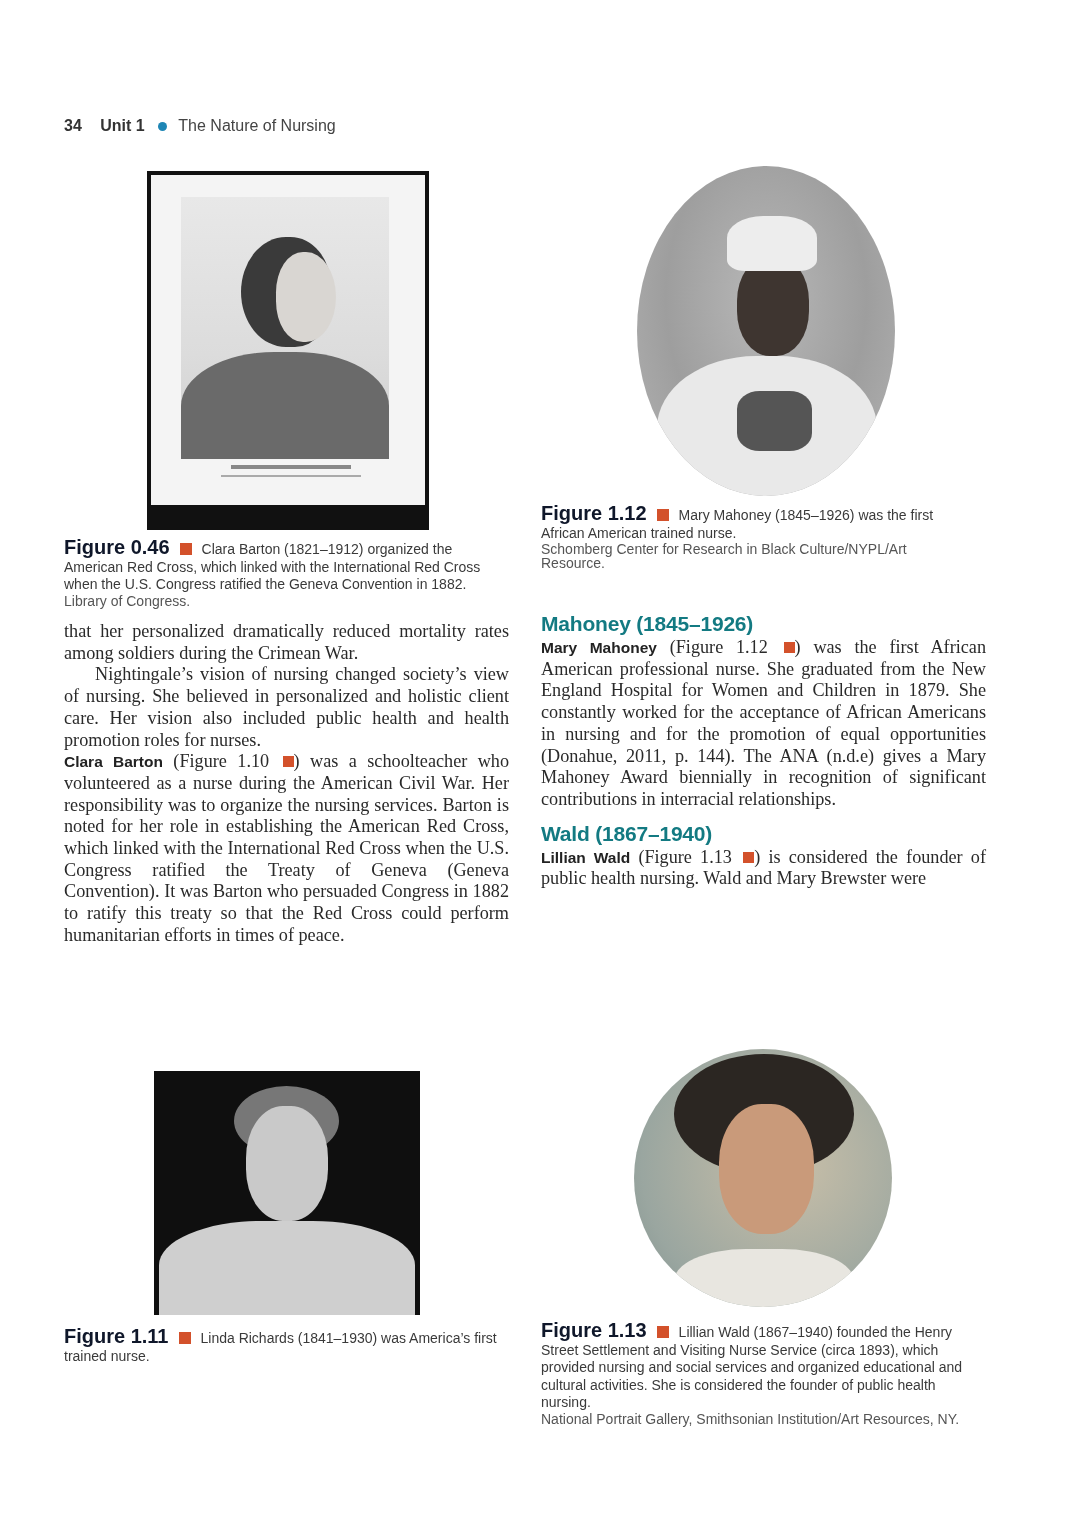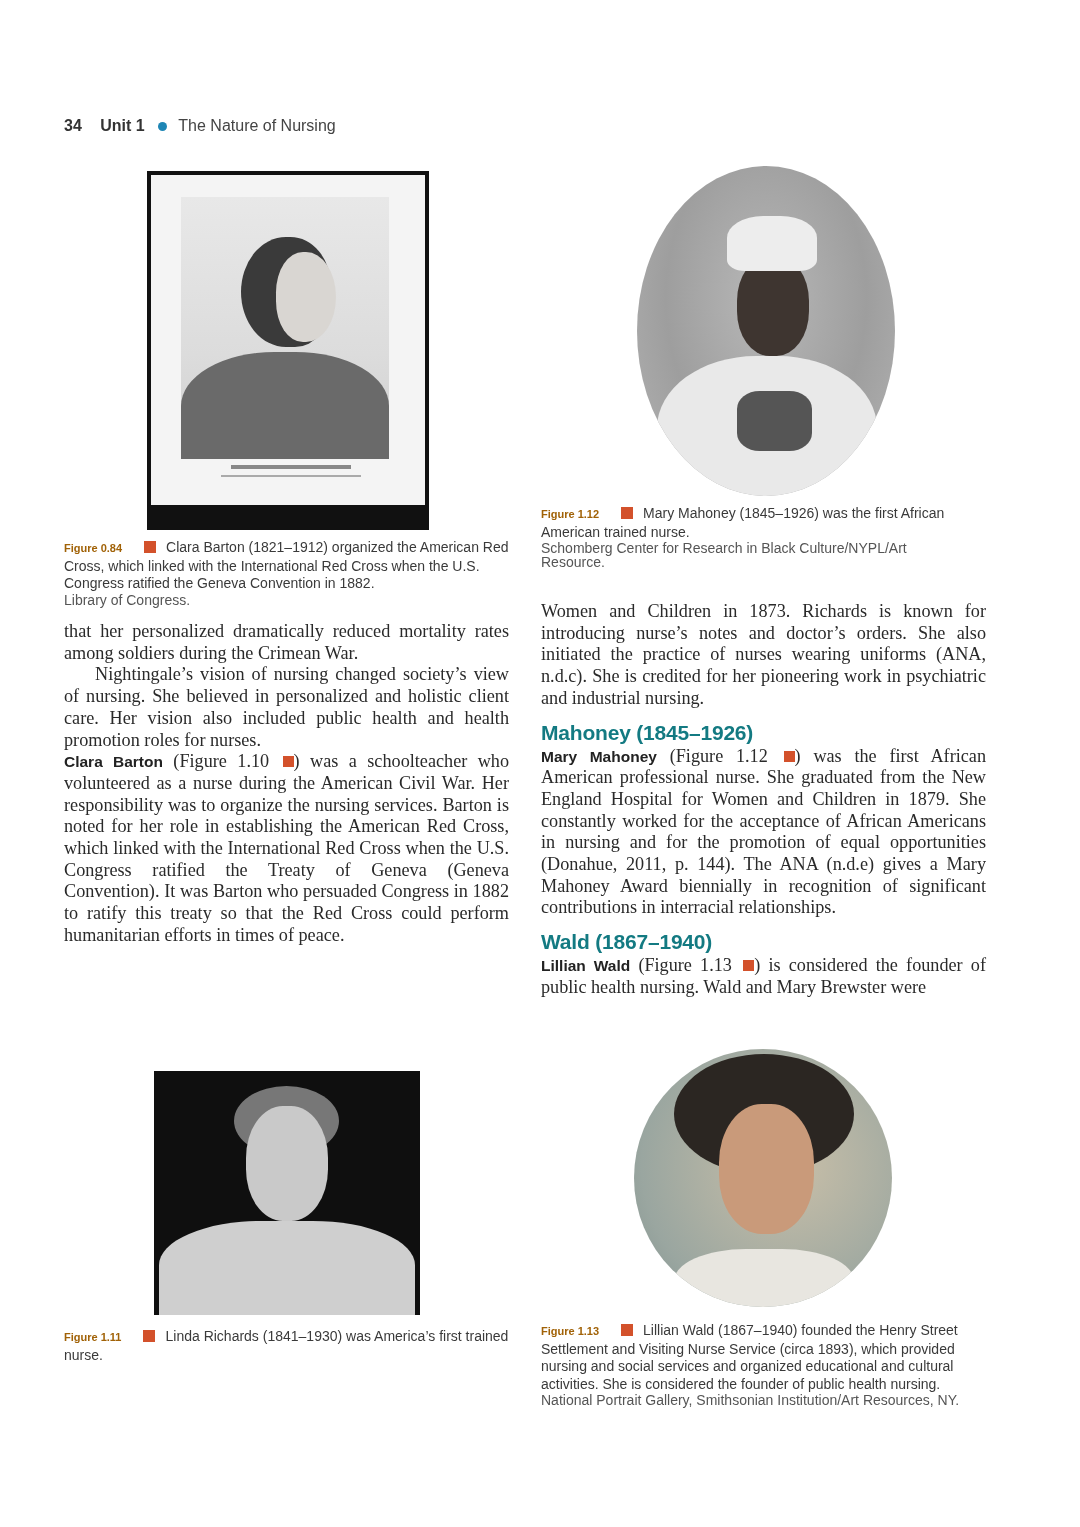--- a/index.html
+++ b/index.html
@@ -34,21 +34,21 @@
   .fig-richards .face { position:absolute; left:92px; top:35px; width:82px; height:115px; border-radius:45%; background:#c9c9c9; }
   .fig-richards .dress { position:absolute; left:5px; top:150px; width:256px; height:110px; border-radius:40% 40% 0 0; background:#cfcfcf; }
 
   .fig-wald { left:634px; top:1049px; width:258px; height:258px; border-radius:50%; background:radial-gradient(circle at 60% 45%, #c9bfa8 0%, #9aa6a0 70%, #7e8f8c 100%); overflow:hidden; }
   .fig-wald .hairw { position:absolute; left:40px; top:5px; width:180px; height:120px; border-radius:50%; background:#2b2622; }
   .fig-wald .face { position:absolute; left:85px; top:55px; width:95px; height:130px; border-radius:45%; background:#c99a7a; }
   .fig-wald .collar { position:absolute; left:40px; top:200px; width:180px; height:80px; border-radius:40% 40% 0 0; background:#e8e6e0; }
 
   
   .caption { font-family:"Liberation Sans", sans-serif; font-size:14px; line-height:17.5px; color:#3a3a3a; }
-  .caption .fig-num { font-weight:bold; color:#a16207; font-size:11px; margin-right:18px; }
+  .caption .fig-num { font-weight:bold; color:#0f172a; font-size:20px; margin-right:6px; }
   .sq { display:inline-block; width:12px; height:12px; background:#d3512b; vertical-align:-1px; margin:0 10px 0 4px; }
   .credit { font-family:"Liberation Sans", sans-serif; font-size:14px; line-height:14px; color:#555; }
 
   
   .body { font-family:"Liberation Serif", serif; font-size:18.2px; line-height:21.7px; color:#2a2a2a; text-align:justify; }
   .body p { margin:0; }
   .body .indent { text-indent:31px; }
   .body .lead { font-family:"Liberation Sans", sans-serif; font-weight:bold; font-size:15.5px; color:#222; }
   .isq { display:inline-block; width:11px; height:11px; background:#d3512b; vertical-align:0px; margin-left:3px; }
   .heading { font-family:"Liberation Sans", sans-serif; font-weight:bold; font-size:21px; color:#137a82; margin:0; line-height:26px; letter-spacing:-0.2px; }
@@ -68,21 +68,21 @@
     <div class="paint">
       <div class="hair"></div>
       <div class="face"></div>
       <div class="coat"></div>
     </div>
     <div class="label"></div>
     <div class="label2"></div>
   </div>
 </div>
 <div class="abs caption" style="left:64px; top:539px; width:445px;">
-  <span class="fig-num">Figure 0.84</span><span class="sq"></span><span>Clara Barton (1821–1912) organized the American Red Cross, which linked with the International Red Cross when the U.S. Congress ratified the Geneva Convention in 1882.</span>
+  <span class="fig-num">Figure 0.46</span><span class="sq"></span><span>Clara Barton (1821–1912) organized the American Red Cross, which linked with the International Red Cross when the U.S. Congress ratified the Geneva Convention in 1882.</span>
   <div class="credit">Library of Congress.</div>
 </div>
 
 <div class="abs fig-mahoney">
   <div class="oval">
     <div class="dress"></div>
     <div class="face"></div>
     <div class="cap"></div>
     <div class="bow"></div>
   </div>
@@ -92,21 +92,20 @@
   <div class="credit">Schomberg Center for Research in Black Culture/NYPL/Art Resource.</div>
 </div>
 
 <div class="abs body" style="left:64px; top:621px; width:445px;">
   <p>that her personalized dramatically reduced mortality rates among soldiers during the Crimean War.</p>
   <p class="indent">Nightingale’s vision of nursing changed society’s view of nursing. She believed in personalized and holistic client care. Her vision also included public health and health promotion roles for nurses.</p>
   <p><span class="lead">Clara Barton</span> <span>(Figure 1.10</span> <span class="isq"></span><span>) was a schoolteacher who volunteered as a nurse during the American Civil War. Her responsibility was to organize the nursing services. Barton is noted for her role in establishing the American Red Cross, which linked with the International Red Cross when the U.S. Congress ratified the Treaty of Geneva (Geneva Convention). It was Barton who persuaded Congress in 1882 to ratify this treaty so that the Red Cross could perform humanitarian efforts in times of peace.</span></p>
 </div>
 
 <div class="abs body" style="left:541px; top:601px; width:445px;">
-  <p>Women and Children in 1873. Richards is known for introducing nurse’s notes and doctor’s orders. She also initiated the practice of nurses wearing uniforms (ANA, n.d.c). She is credited for her pioneering work in psychiatric and industrial nursing.</p>
   <h2 class="heading" style="margin-top:10px;">Mahoney (1845–1926)</h2>
   <p><span class="lead">Mary Mahoney</span> <span>(Figure 1.12</span> <span class="isq"></span><span>) was the first African American professional nurse. She graduated from the New England Hospital for Women and Children in 1879. She constantly worked for the acceptance of African Americans in nursing and for the promotion of equal opportunities (Donahue, 2011, p. 144). The ANA (n.d.e) gives a Mary Mahoney Award biennially in recognition of significant contributions in interracial relationships.</span></p>
   <h2 class="heading" style="margin-top:10px;">Wald (1867–1940)</h2>
   <p><span class="lead">Lillian Wald</span> <span>(Figure 1.13</span> <span class="isq"></span><span>) is considered the founder of public health nursing. Wald and Mary Brewster were</span></p>
 </div>
 
 <div class="abs fig-richards">
   <div class="hairr"></div>
   <div class="face"></div>
   <div class="dress"></div>

